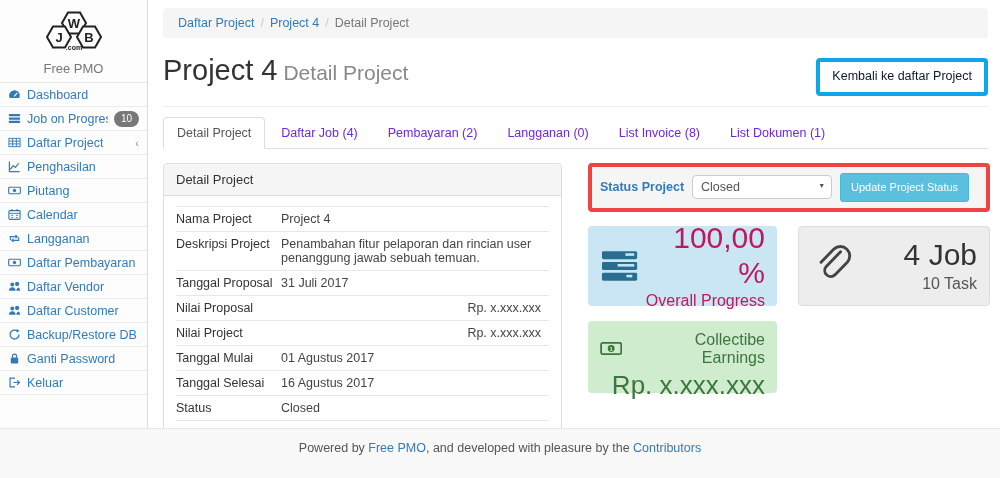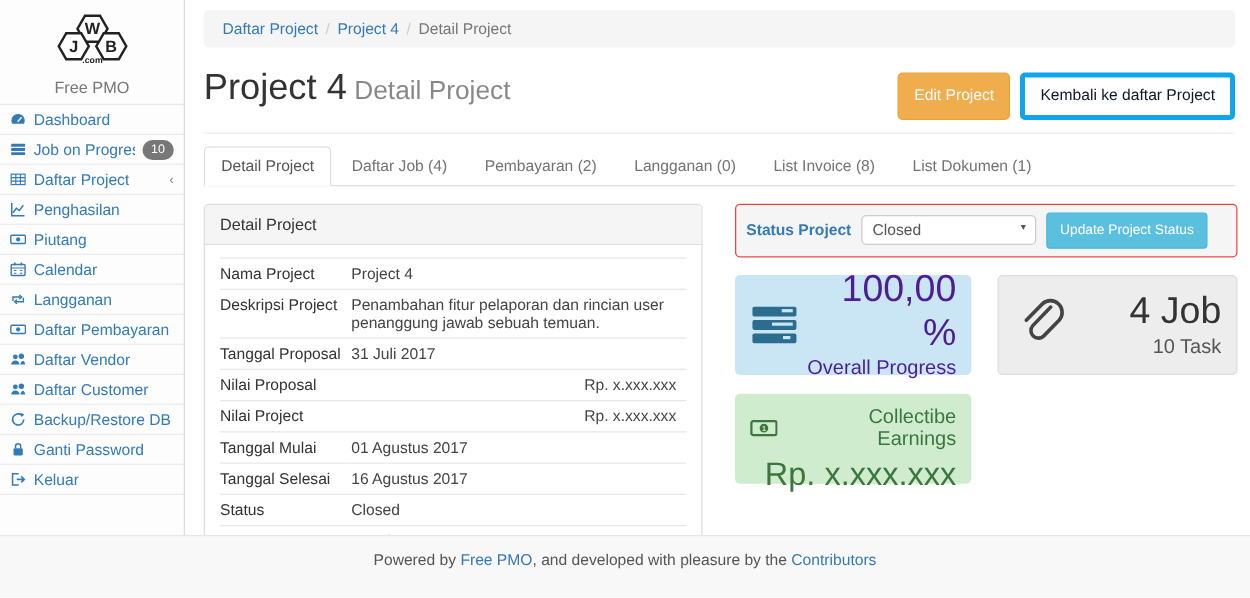--- a/index.html
+++ b/index.html
@@ -33,50 +33,50 @@
   .page-header h1 { font-size:29px; font-weight:500; color:#333; }
   .page-header h1 small { font-size:21px; font-weight:400; color:#888; margin-left:6px; }
   .hdr-btns { margin-left:auto; display:flex; gap:8px; padding-top:4px; }
   .btn { font-size:12.5px; padding:6px 12px; border-radius:4px; cursor:pointer; line-height:1.4; }
   .btn-warning { background:#f0ad4e; border:1px solid #eea236; color:#fff; }
   .btn-default { background:#fff; border:4px solid #0ea5e9; color:#0f172a; }
   .btn-info { background:#5bc0de; border:1px solid #46b8da; color:#fff; font-size:11px; padding:6px 10px; border-radius:3px; }
 
   .tabs { list-style:none; display:flex; border-bottom:1px solid #ddd; margin-bottom:14px; font-size:12.5px; }
   .tabs li { margin-bottom:-1px; margin-right:2px; }
-  .tabs a { display:block; padding:8px 13px; color:#737373; text-decoration:none; cursor:pointer;
+  .tabs a { display:block; padding:8px 13px; color:#6d28d9; text-decoration:none; cursor:pointer;
             border:1px solid transparent; border-radius:4px 4px 0 0; }
   .tabs li.active a { background:#fff; border-color:#ddd; border-bottom-color:#fff; color:#555; }
 
   .content-row { display:flex; }
   .col-left { width:399px; flex:0 0 399px; }
   .col-right { width:402px; flex:0 0 402px; margin-left:26px; }
 
   .panel { border:1px solid #ddd; border-radius:4px; }
   .panel-heading { background:#f5f5f5; border-bottom:1px solid #ddd; border-radius:4px 4px 0 0;
                    padding:8px 12px; font-size:13px; color:#333; }
   .panel-body { padding:10px 12px 12px; }
   table.detail { width:100%; border-collapse:collapse; font-size:12.5px; }
   table.detail td { border-top:1px solid #e7e7e7; padding:5px 8px 5px 0; vertical-align:top; color:#444; }
   table.detail td.lbl { width:105px; color:#333; }
   table.detail td.val.right { text-align:right; }
   table.detail a { color:#337ab7; text-decoration:underline; cursor:pointer; }
 
-  .well { background:#f5f5f5; border:1px solid #ef4444; border-radius:4px; padding:6px 8px;
+  .well { background:#f5f5f5; border:4px solid #ef4444; border-radius:4px; padding:6px 8px;
           display:flex; align-items:center; gap:8px; margin-bottom:14px; }
   .well .lbl { color:#337ab7; font-weight:bold; font-size:12.5px; white-space:nowrap; }
   .sel-wrap { position:relative; }
   .sel-wrap select { appearance:none; -webkit-appearance:none; width:140px; font-size:12.5px; color:#555;
         padding:4px 20px 4px 8px; border:1px solid #ccc; border-radius:4px; background:#fff;
         font-family:inherit; cursor:pointer; }
   .sel-wrap::after { content:"▼"; position:absolute; right:7px; top:7px; font-size:7px; color:#555; pointer-events:none; }
 
   .stat-row { display:flex; gap:21px; }
   .stat { border-radius:4px; padding:8px 12px; display:flex; align-items:center; }
-  .stat-progress { width:189px; height:80px; background:#cae6f4; color:#4c1d95;align-items:center; }
+  .stat-progress { width:189px; height:80px; background:#cae6f4; color:#be185d;align-items:center; }
   .stat-jobs { width:192px; height:80px; background:#ededed; border:1px solid #ddd; color:#333; }
   .stat .txt { margin-left:auto; text-align:right; line-height:1.15; }
   .stat .big { font-size:30px; }
   .stat .sub { font-size:16px; margin-top:2px; }
   .stat-jobs .sub { color:#555; }
   .stat-earn { width:189px; height:72px; background:#cfeccf; color:#3c763d; border-radius:4px;
                margin-top:15px; padding:10px 12px; position:relative; text-align:right; }
   .stat-earn .row1 { font-size:16px; display:flex; align-items:center; }
   .stat-earn .row1 .cap { margin-left:auto;padding-left:40px; }
   .stat-earn .big { font-size:26px; margin-top:3px; }
@@ -242,21 +242,20 @@
 
       <ul class="breadcrumb">
         <li><a>Daftar Project</a></li>
         <li><a>Project 4</a></li>
         <li><span>Detail Project</span></li>
       </ul>
 
       <div class="page-header">
         <h1><span>Project 4</span><small>Detail Project</small></h1>
         <div class="hdr-btns">
-          <button class="btn btn-warning">Edit Project</button>
           <button class="btn btn-default">Kembali ke daftar Project</button>
         </div>
       </div>
 
       <ul class="tabs">
         <li class="active">
             <a>Detail Project</a>
           </li>
         <li>
             <a>Daftar Job (4)</a>

